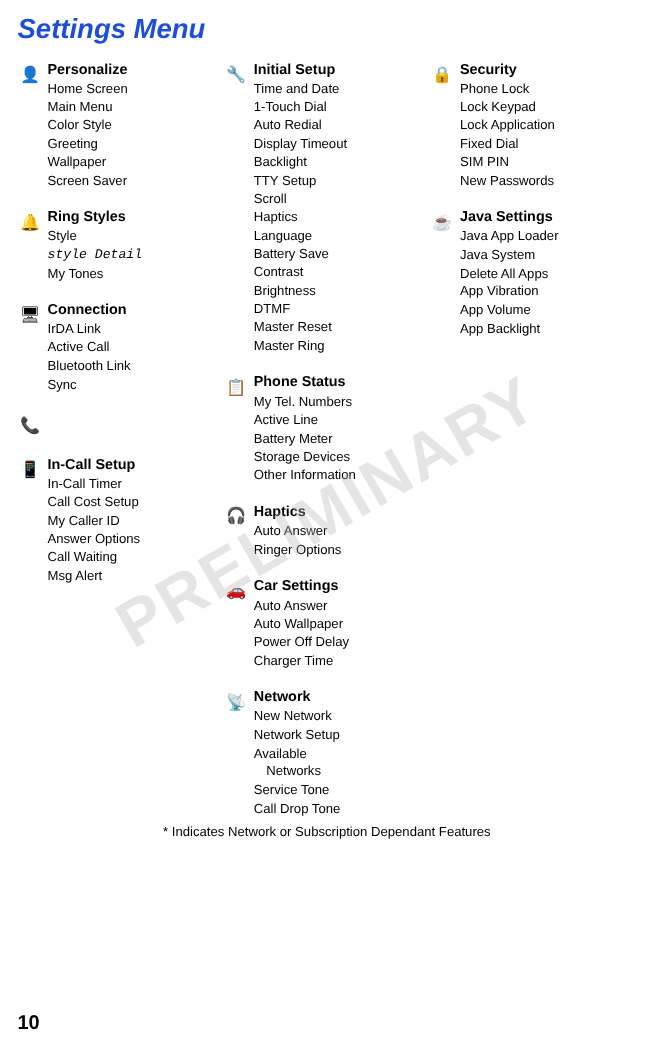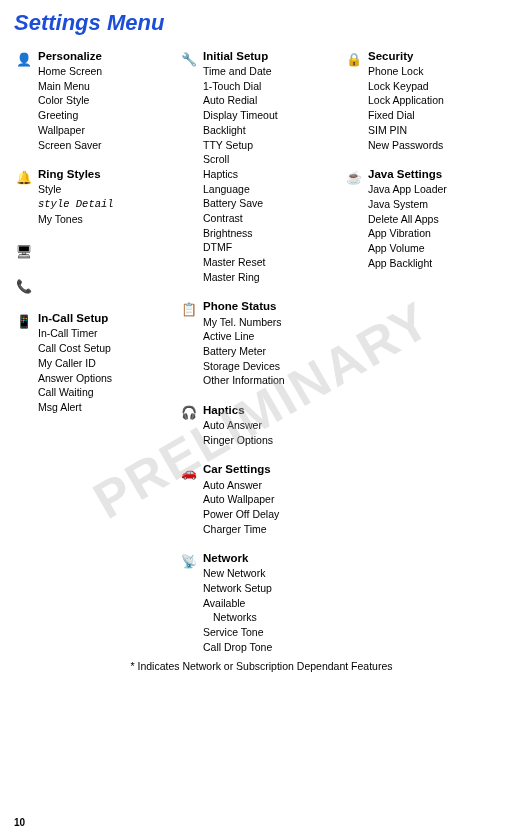--- a/index.html
+++ b/index.html
@@ -72,21 +72,21 @@
     }
     .section-item.indent {
       padding-left: 10px;
     }
     .footer-note {
       text-align: center;
       font-size: 10.5px;
       color: #000;
     }
     .page-number {
-      font-size: 10px;
+      font-size: 16px;
       font-weight: bold;
       position: absolute;
       bottom: 10px;
       left: 14px;
     }
     
     .watermark {
       position: absolute;
       top: 380px;
       left: 50%;
@@ -135,20 +135,27 @@
           <span class="section-title">Ring Styles</span>
           <span class="section-item">Style</span>
           <span class="section-item italic">style Detail</span>
           <span class="section-item">My Tones</span>
         </div>
       </div>
 
       <div class="menu-section">
         <div class="icon-box">
           <span style="font-size:13px;">🖥</span>
+        </div>
+        <div class="section-content">
+          <span class="section-title">Connection</span>
+          <span class="section-item">IrDA Link</span>
+          <span class="section-item">Active Call</span>
+          <span class="section-item">Bluetooth Link</span>
+          <span class="section-item">Sync</span>
         </div>
       </div>
 
       <div class="menu-section">
         <div class="icon-box">
           <span style="font-size:13px;">📞</span>
         </div>
       </div>
 
       <div class="menu-section">

